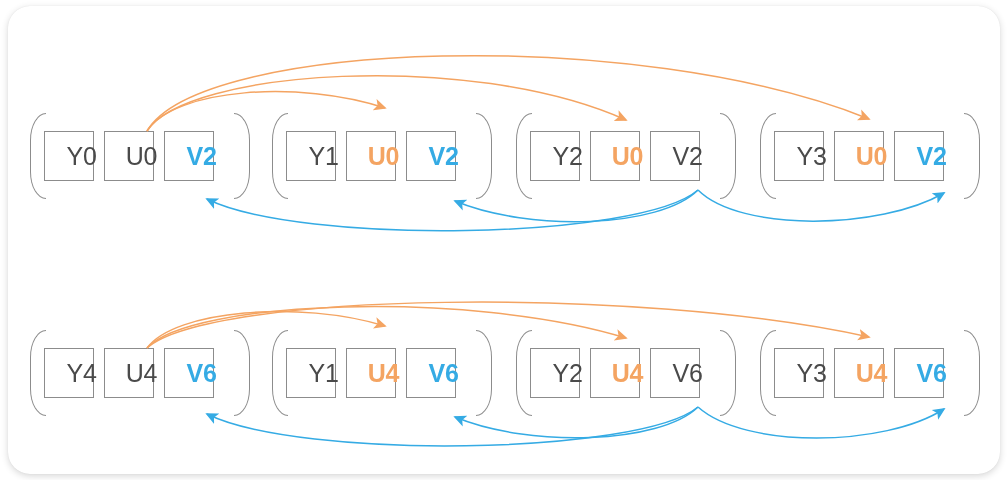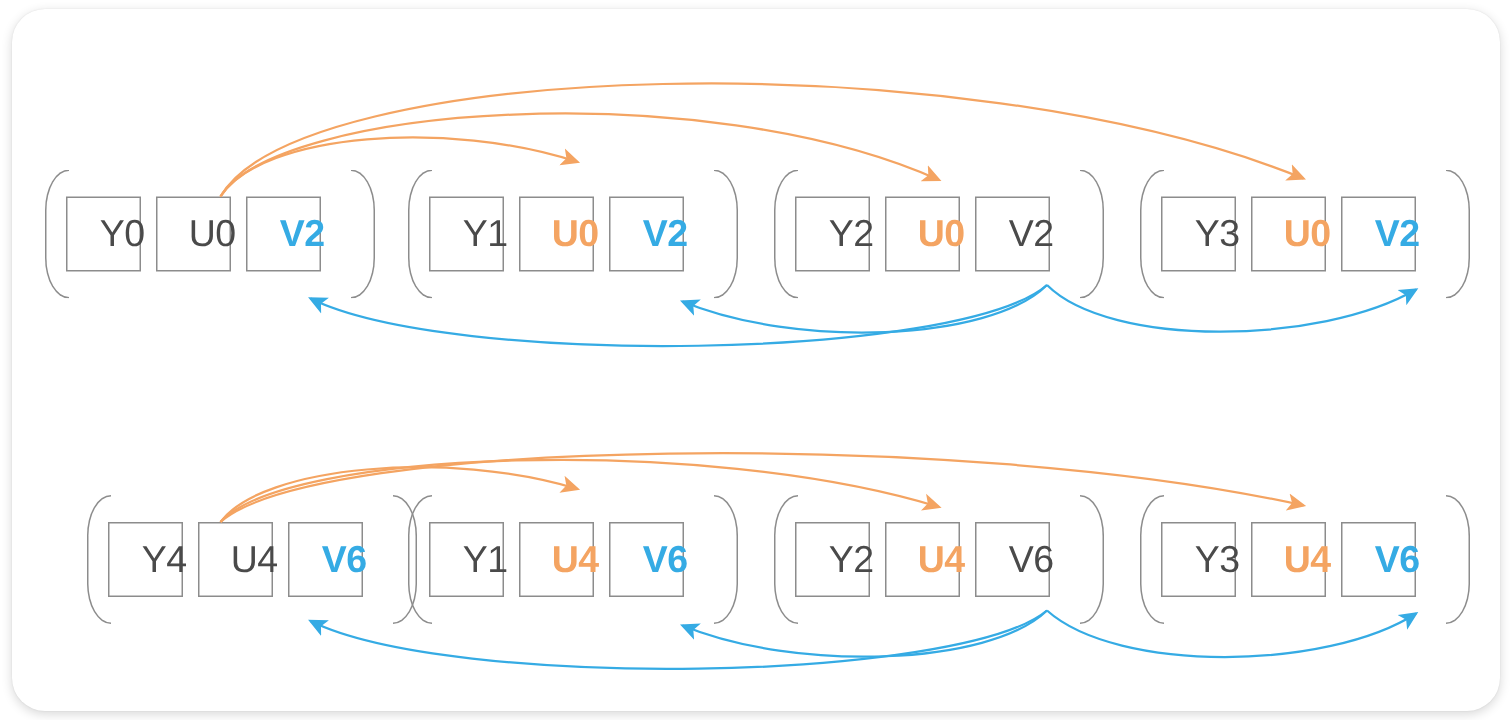--- a/index.html
+++ b/index.html
@@ -133,21 +133,21 @@
   <div class="group" style="left:760px; top:113px; width:220px;">
     <div class="bracket left"></div>
     <div class="bracket right"></div>
     <div class="cells">
       <div class="cell">Y3</div>
       <div class="cell hl-orange">U0</div>
       <div class="cell hl-blue">V2</div>
     </div>
   </div>
 
-  <div class="group" style="left:30px; top:330px; width:220px;margin-left:28px;">
+  <div class="group" style="left:30px; top:330px; width:220px;">
     <div class="bracket left"></div>
     <div class="bracket right"></div>
     <div class="cells">
       <div class="cell">Y4</div>
       <div class="cell">U4</div>
       <div class="cell hl-blue">V6</div>
     </div>
   </div>
 
   <div class="group" style="left:272px; top:330px; width:220px;">

